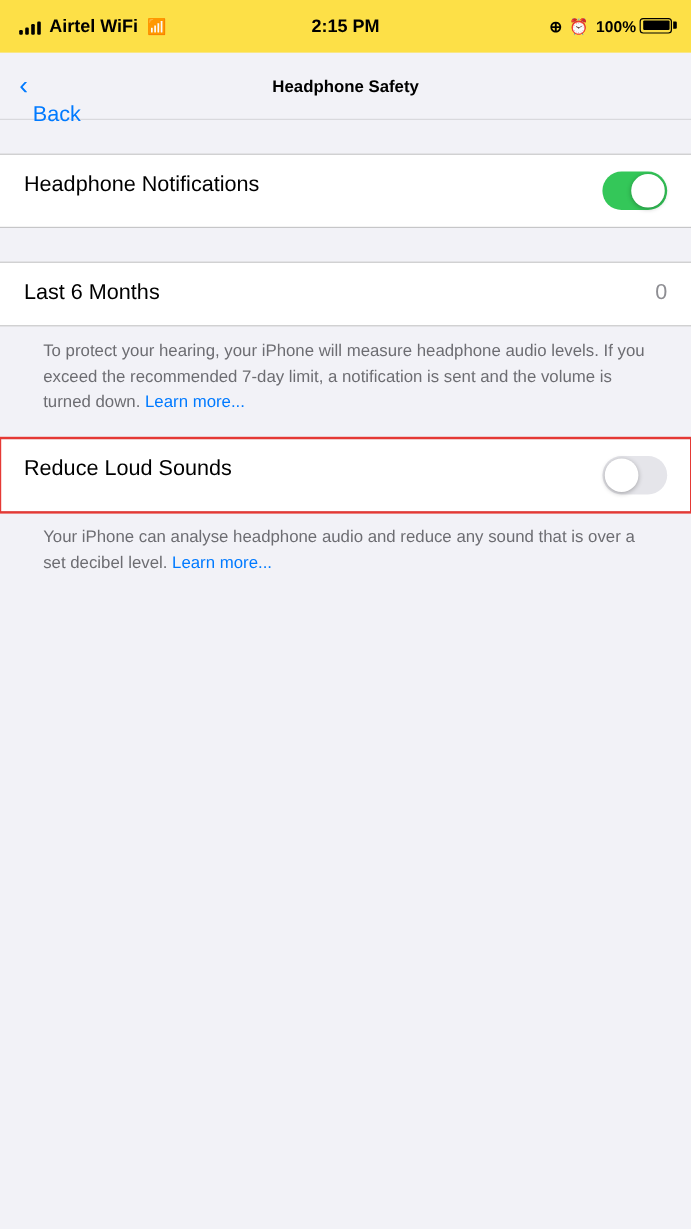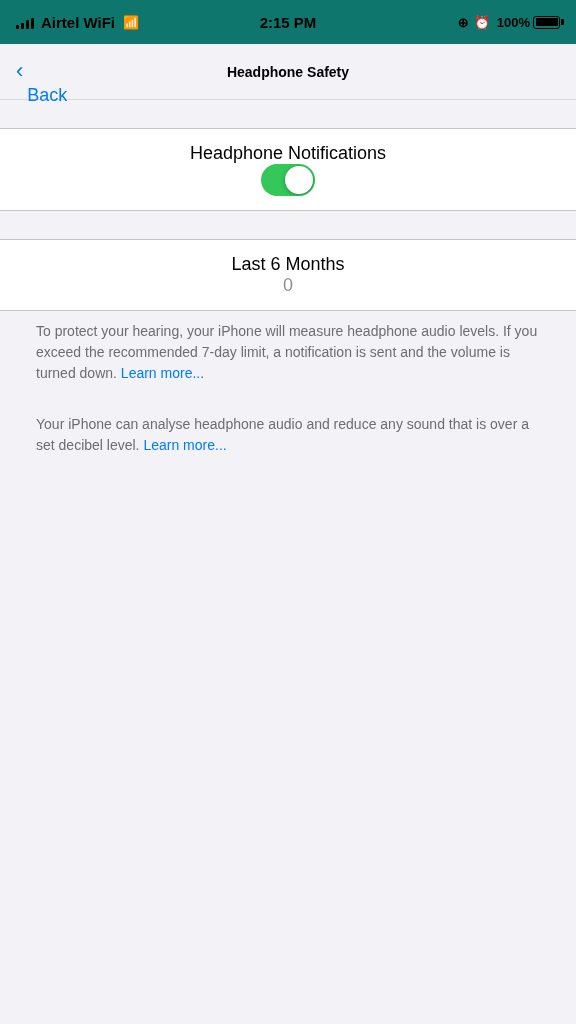--- a/index.html
+++ b/index.html
@@ -9,21 +9,21 @@
       width: 576px;
       min-height: 1024px;
       background: #f2f2f7;
       font-family: -apple-system, 'SF Pro Text', 'Helvetica Neue', Arial, sans-serif;
       color: #000;
     }
 
     
     .status-bar {
       height: 44px;
-      background: #0f766e;
+      background: #fde047;
       display: flex;
       align-items: center;
       justify-content: space-between;
       padding: 0 16px 0 16px;
       font-size: 15px;
       font-weight: 600;
     }
     .status-left {
       display: flex;
       align-items: center;
@@ -57,21 +57,20 @@
       transform: translateX(-50%);
     }
     .status-right {
       display: flex;
       align-items: center;
       gap: 6px;
       font-size: 13px;
     }
     .battery-container {
       display: flex;
-      align-items: center;
       gap: 3px;
     }
     .battery-icon {
       width: 27px;
       height: 13px;
       border: 1.5px solid #000;
       border-radius: 3px;
       position: relative;
       display: flex;
       align-items: center;
@@ -146,25 +145,23 @@
     
     .section-card {
       background: #fff;
       border-top: 1px solid #c6c6c8;
       border-bottom: 1px solid #c6c6c8;
       margin-bottom: 0;
     }
 
     .row {
       display: flex;
-      align-items: center;
       justify-content: space-between;
       padding: 14px 20px;
       min-height: 52px;
-      flex-direction: column;
     }
 
     .row-label {
       font-size: 18px;
       color: #000;
     }
 
     .row-value {
       font-size: 18px;
       color: #8e8e93;
@@ -280,18 +277,26 @@
     <div class="row">
       <span class="row-label">Last 6 Months</span>
       <span class="row-value">0</span>
     </div>
   </div>
 
   <div class="section-desc">
     <span>To protect your hearing, your iPhone will measure headphone audio levels. If you exceed the recommended 7-day limit, a notification is sent and the volume is turned down. </span><a class="learn-more">Learn more...</a>
   </div>
 
+  <div class="section-card highlighted">
+    <div class="row">
+      <span class="row-label">Reduce Loud Sounds</span>
+      <div class="toggle off">
+        <div class="toggle-knob"></div>
+      </div>
+    </div>
+  </div>
 
   <div class="section-desc">
     <span>Your iPhone can analyse headphone audio and reduce any sound that is over a set decibel level. </span><a class="learn-more">Learn more...</a>
   </div>
 
 </div>
 
 </body></html>

